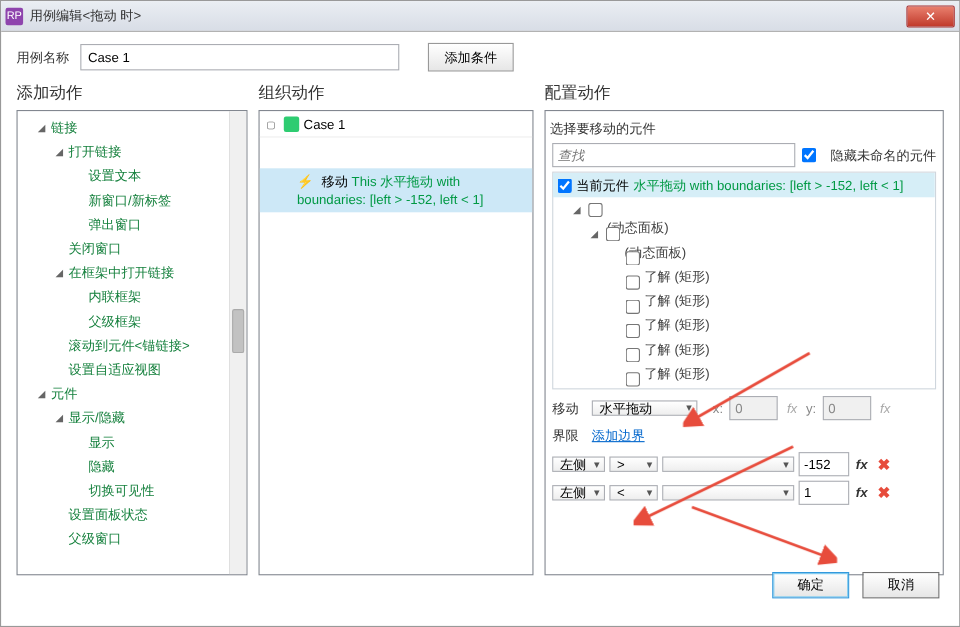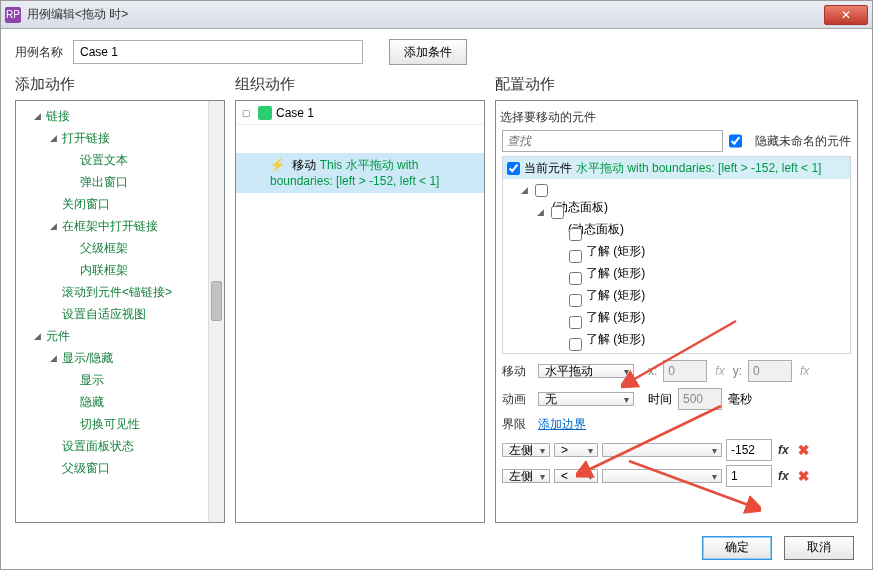--- a/index.html
+++ b/index.html
@@ -45,42 +45,42 @@
 
 .right-head { color: #333; padding: 4px 0 4px 4px; }
 .search-row { display: flex; align-items: center; gap: 6px; padding: 0 6px 4px 6px; }
 .search-row input { flex: 1; height: 22px; border: 1px solid #abadb3; padding: 0 4px; font-style: italic; color: #888; }
 .search-row label { display: flex; align-items: center; gap: 13px; color: #333; }
 .widget-list { border: 1px solid #cfd6dd; margin: 0 6px; height: 198px; overflow: auto; }
 .wl-row { display: flex; align-items: center; height: 22px; padding-left: 4px; gap: 4px; white-space: nowrap; }
 .wl-row.sel { background: #d6eef7; }
 .wl-row .arrow { width: 10px; color: #666; font-size: 9px; }
 .wl-row input[type=checkbox] { width: 13px; height: 13px; }
-.wl-row .g { color: #000000; margin-top: 35px; }
+.wl-row .g { color: #404040; margin-top: 35px; }
 .wl-row .ggreen { color: #009944; }
 .wl-ind1 { padding-left: 18px; }
 .wl-ind2 { padding-left: 34px; }
 .wl-ind3 { padding-left: 66px; }
 
 .form-area { margin: 6px; }
 .form-row { display: flex; align-items: center; gap: 6px; margin: 6px 0; }
 .form-row .lbl { width: 30px; color: #333; }
 .select { height: 14px; border: 1px solid #abadb3; background: linear-gradient(#fff,#eee); padding: 0 16px 0 6px; position: relative; display: inline-flex; align-items: center; cursor: pointer; min-width: 60px; }
 .select::after { content: "▾"; position: absolute; right: 4px; color: #555; font-size: 10px; }
 .numfield { width: 44px; height: 22px; border: 1px solid #abadb3; padding: 0 4px; background: #f0f0f0; color: #888; }
 .numfield.enabled { background: #fff; color: #000; }
 .fx { font-style: italic; color: #aaa; padding: 0 2px; cursor: pointer; }
 .fx.enabled { color: #333; font-weight: bold; }
 .link { color: #0066cc; text-decoration: underline; cursor: pointer; }
 .bound-row { display: flex; align-items: center; gap: 4px; margin: 4px 0; }
 .bound-row .select { min-width: 44px; }
 .bound-row .select.wide { min-width: 120px; }
 .bound-row .del { color: #e74c3c; font-size: 14px; font-weight: bold; cursor: pointer; padding: 0 3px; }
 
-.footer { position: absolute; bottom: 0; left: 0; right: 0; height: 44px; display: flex; align-items: center; justify-content: flex-end; gap: 12px; padding: 0 18px; border-top: 1px solid transparent; }
+.footer { position: absolute; bottom: 16px; left: 0; right: 0; height: 44px; display: flex; align-items: center; justify-content: flex-end; gap: 12px; padding: 0 18px; border-top: 1px solid transparent; }
 .footer button { height: 24px; width: 70px; border: 1px solid #707070; background: linear-gradient(#fff,#e6e6e6); cursor: pointer; }
 .footer button.primary { border: 1px solid #3399dd; box-shadow: 0 0 0 1px #8bd0f0 inset; }
 
 
 .arrow-svg { position: absolute; pointer-events: none; }
 </style>
 </head>
 <body>
 
 <div class="titlebar">
@@ -108,37 +108,41 @@
           <div class="tree-node indent-2">
             <span class="arrow">◢</span>
             <span class="lbl">打开链接</span>
           </div>
           <div class="tree-node indent-3">
             <span class="arrow"></span>
             <span class="lbl">设置文本</span>
           </div>
           <div class="tree-node indent-3">
             <span class="arrow"></span>
+            <span class="lbl">新窗口/新标签</span>
+          </div>
+          <div class="tree-node indent-3">
+            <span class="arrow"></span>
             <span class="lbl">弹出窗口</span>
           </div>
           <div class="tree-node indent-2">
             <span class="arrow"></span>
             <span class="lbl">关闭窗口</span>
           </div>
           <div class="tree-node indent-2">
             <span class="arrow">◢</span>
             <span class="lbl">在框架中打开链接</span>
           </div>
           <div class="tree-node indent-3">
             <span class="arrow"></span>
+            <span class="lbl">内联框架</span>
+          </div>
+          <div class="tree-node indent-3">
+            <span class="arrow"></span>
             <span class="lbl">父级框架</span>
-          </div>
-          <div class="tree-node indent-3">
-            <span class="arrow"></span>
-            <span class="lbl">内联框架</span>
           </div>
           <div class="tree-node indent-2">
             <span class="arrow"></span>
             <span class="lbl">滚动到元件&lt;锚链接&gt;</span>
           </div>
           <div class="tree-node indent-2">
             <span class="arrow"></span>
             <span class="lbl">设置自适应视图</span>
           </div>
           <div class="tree-node indent-1">
@@ -252,27 +256,20 @@
       <div class="form-area">
         <div class="form-row">
           <span class="lbl">移动</span>
           <span class="select" style="min-width:96px">水平拖动</span>
           <span style="margin-left:8px;color:#888">x:</span>
           <input class="numfield" disabled="" value="0" style="">
           <span class="fx">fx</span>
           <span style="color:#888">y:</span>
           <input class="numfield" disabled="" value="0" style="">
           <span class="fx">fx</span>
-        </div>
-        <div class="form-row">
-          <span class="lbl">动画</span>
-          <span class="select" style="min-width:96px">无</span>
-          <span style="margin-left:8px;">时间</span>
-          <input class="numfield" disabled="" value="500" style="">
-          <span>毫秒</span>
         </div>
         <div class="form-row">
           <span class="lbl">界限</span>
           <span class="link">添加边界</span>
         </div>
         <div id="bounds-rows">
             <div class="bound-row">
               <span class="select">左侧</span>
               <span class="select">&gt;</span>
               <span class="select wide"></span>

